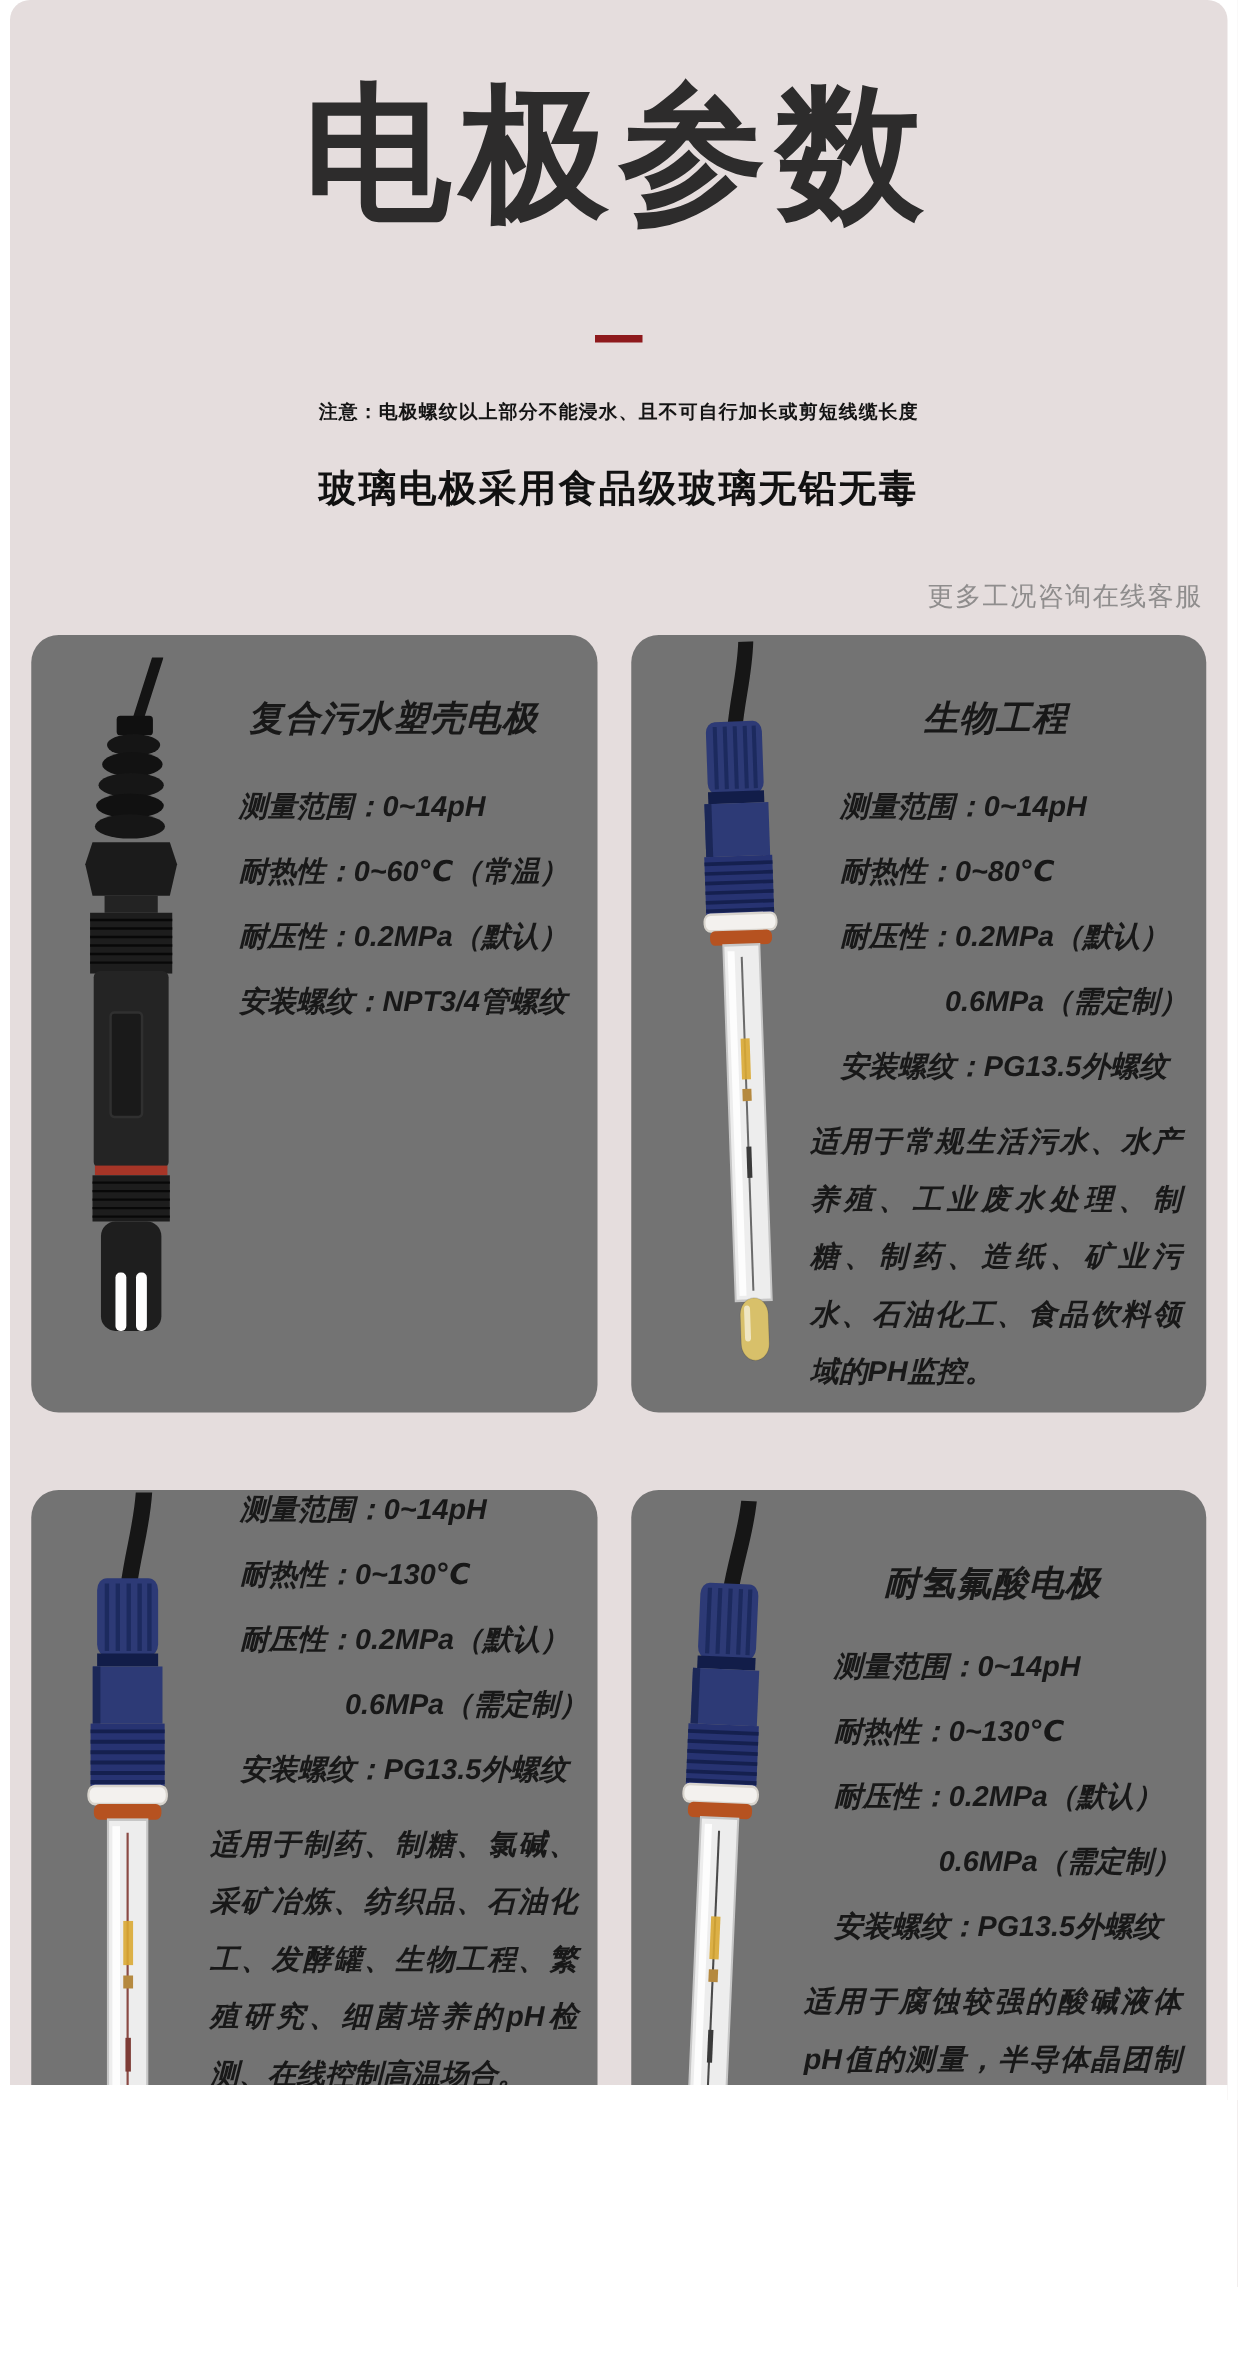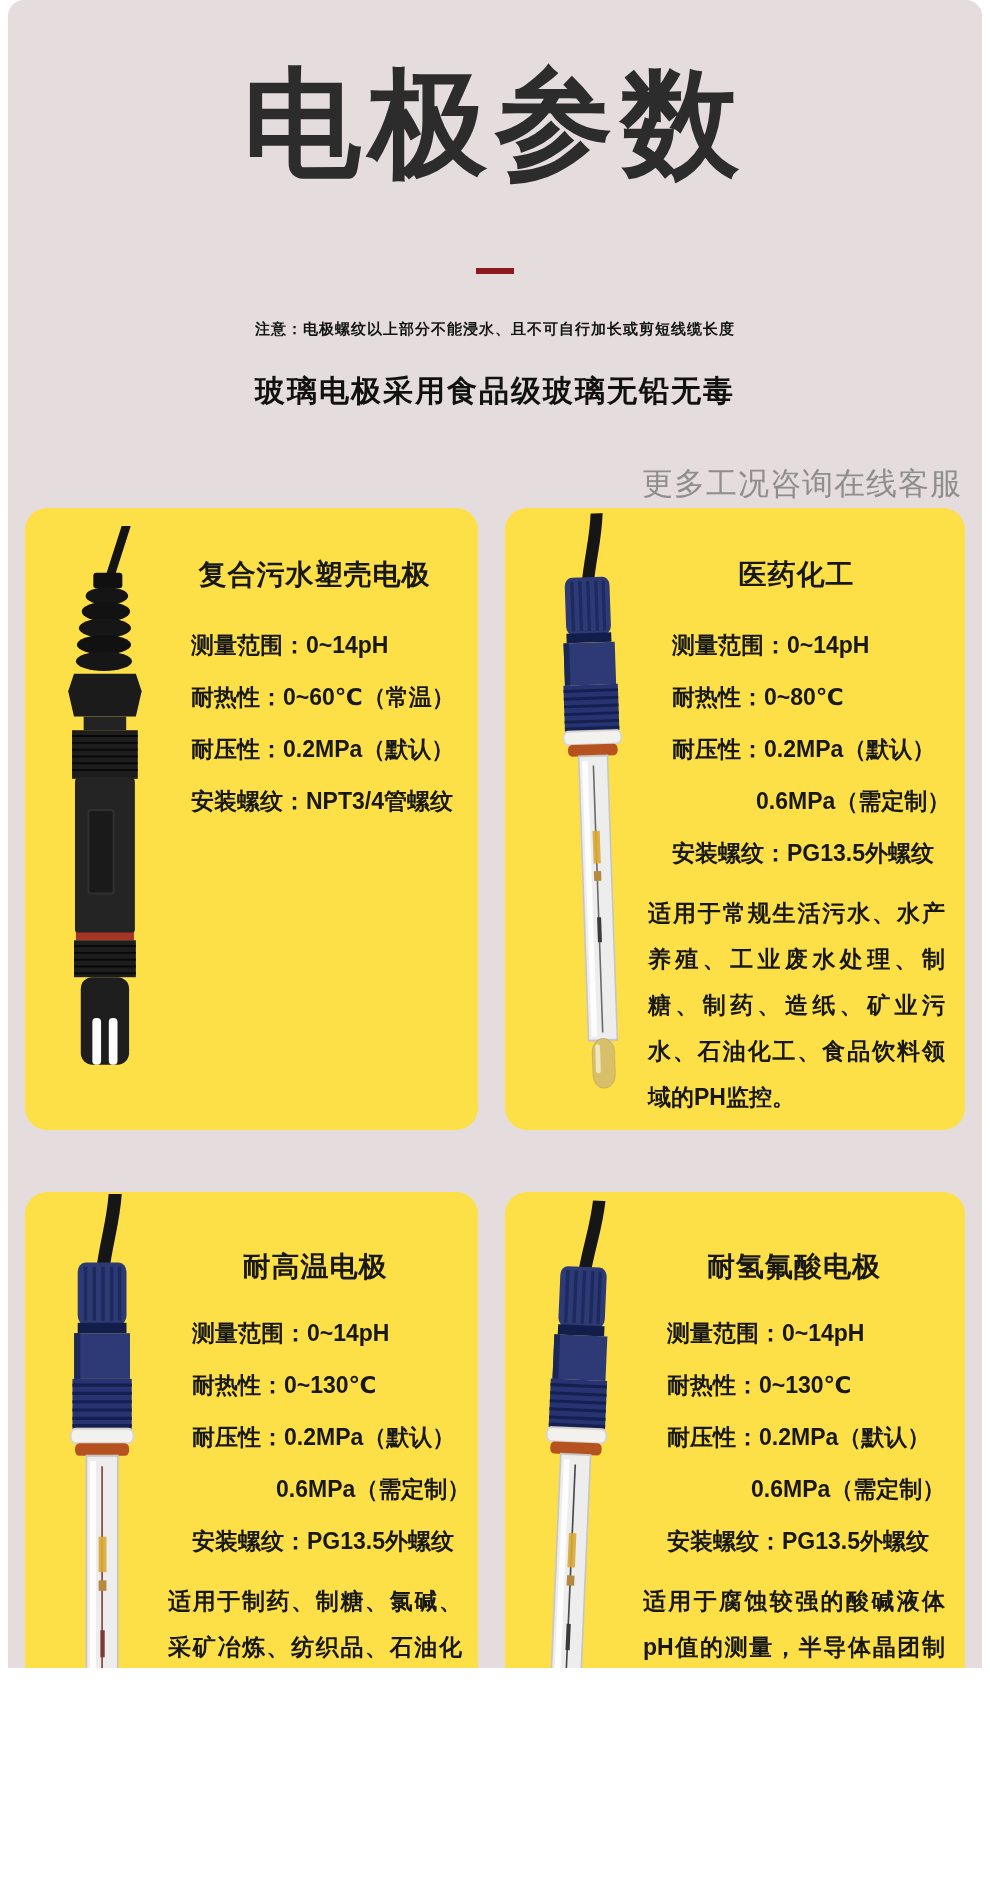--- a/index.html
+++ b/index.html
@@ -39,27 +39,28 @@
     letter-spacing:1px;
   }
   .subtitle {
     position:absolute; top:371px; left:0; width:100%;
     text-align:center;
     font-size:30px; font-weight:800; color:#111111;
     letter-spacing:2px;
   }
   .service-note {
     position:absolute; top:463px; right:28px;
-    font-size:31px; font-weight:400; color:#8f8d8d;
+    font-size:21px; font-weight:400; color:#8f8d8d;
     letter-spacing:1px;
   }
   .card {
     position:absolute;
-    background:#fde047;
+    background:#737373;
     border-radius:22px;
+    font-style:italic;
   }
   .card-1 { left:25px;  top:508px;  width:453px; height:622px; }
   .card-2 { left:505px; top:508px;  width:460px; height:622px; }
   .card-3 { left:25px;  top:1192px; width:453px; height:649px; }
   .card-4 { left:505px; top:1192px; width:460px; height:649px; }
 
   .card-body { position:absolute; top:0; bottom:0; }
   .card-1 .card-body { left:142px; right:16px; }
   .card-2 .card-body { left:143px; right:20px; }
   .card-3 .card-body { left:143px; right:16px; }
@@ -205,21 +206,21 @@
         <rect x="63" y="257" width="7" height="287" fill="#ffffff" opacity="0.85"></rect>
         <path d="M77 262 L77 540" stroke="#6a6a6a" stroke-width="2" fill="none"></path>
         <rect x="73" y="330" width="9" height="34" fill="#d9a833" opacity="0.9"></rect>
         <rect x="73" y="372" width="9" height="10" fill="#b5893f"></rect>
         <rect x="75" y="420" width="5" height="26" fill="#3a3a3a"></rect>
         <rect x="63" y="546" width="28" height="52" rx="14" fill="#d8c06a" stroke="#00000022"></rect>
         <rect x="67" y="552" width="6" height="30" rx="3" fill="#ffffff" opacity="0.6"></rect>
       </svg>
     </div>
     <div class="card-body">
-      <div class="card-title">医药化工</div>
+      <div class="card-title">生物工程</div>
       <div class="spec">
         <span class="spec-label">测量范围：</span><span class="spec-value">0~14pH</span>
       </div>
       <div class="spec">
         <span class="spec-label">耐热性：</span><span class="spec-value">0~80℃</span>
       </div>
       <div class="spec">
         <span class="spec-label">耐压性：</span><span class="spec-value">0.2MPa（默认）</span>
       </div>
       <div class="spec indent-b">
@@ -262,21 +263,20 @@
         <rect x="63" y="257" width="7" height="287" fill="#ffffff" opacity="0.85"></rect>
         <path d="M77 262 L77 540" stroke="#8a4a44" stroke-width="2" fill="none"></path>
         <rect x="73" y="330" width="9" height="34" fill="#d9a833" opacity="0.9"></rect>
         <rect x="73" y="372" width="9" height="10" fill="#b5893f"></rect>
         <rect x="75" y="420" width="5" height="26" fill="#7d3b35"></rect>
         <rect x="63" y="546" width="28" height="52" rx="14" fill="#eae7e1" stroke="#00000022"></rect>
         <rect x="67" y="552" width="6" height="30" rx="3" fill="#ffffff" opacity="0.6"></rect>
       </svg>
     </div>
     <div class="card-body">
-      <div class="card-title">耐高温电极</div>
       <div class="spec">
         <span class="spec-label">测量范围：</span><span class="spec-value">0~14pH</span>
       </div>
       <div class="spec">
         <span class="spec-label">耐热性：</span><span class="spec-value">0~130℃</span>
       </div>
       <div class="spec">
         <span class="spec-label">耐压性：</span><span class="spec-value">0.2MPa（默认）</span>
       </div>
       <div class="spec indent-b">

